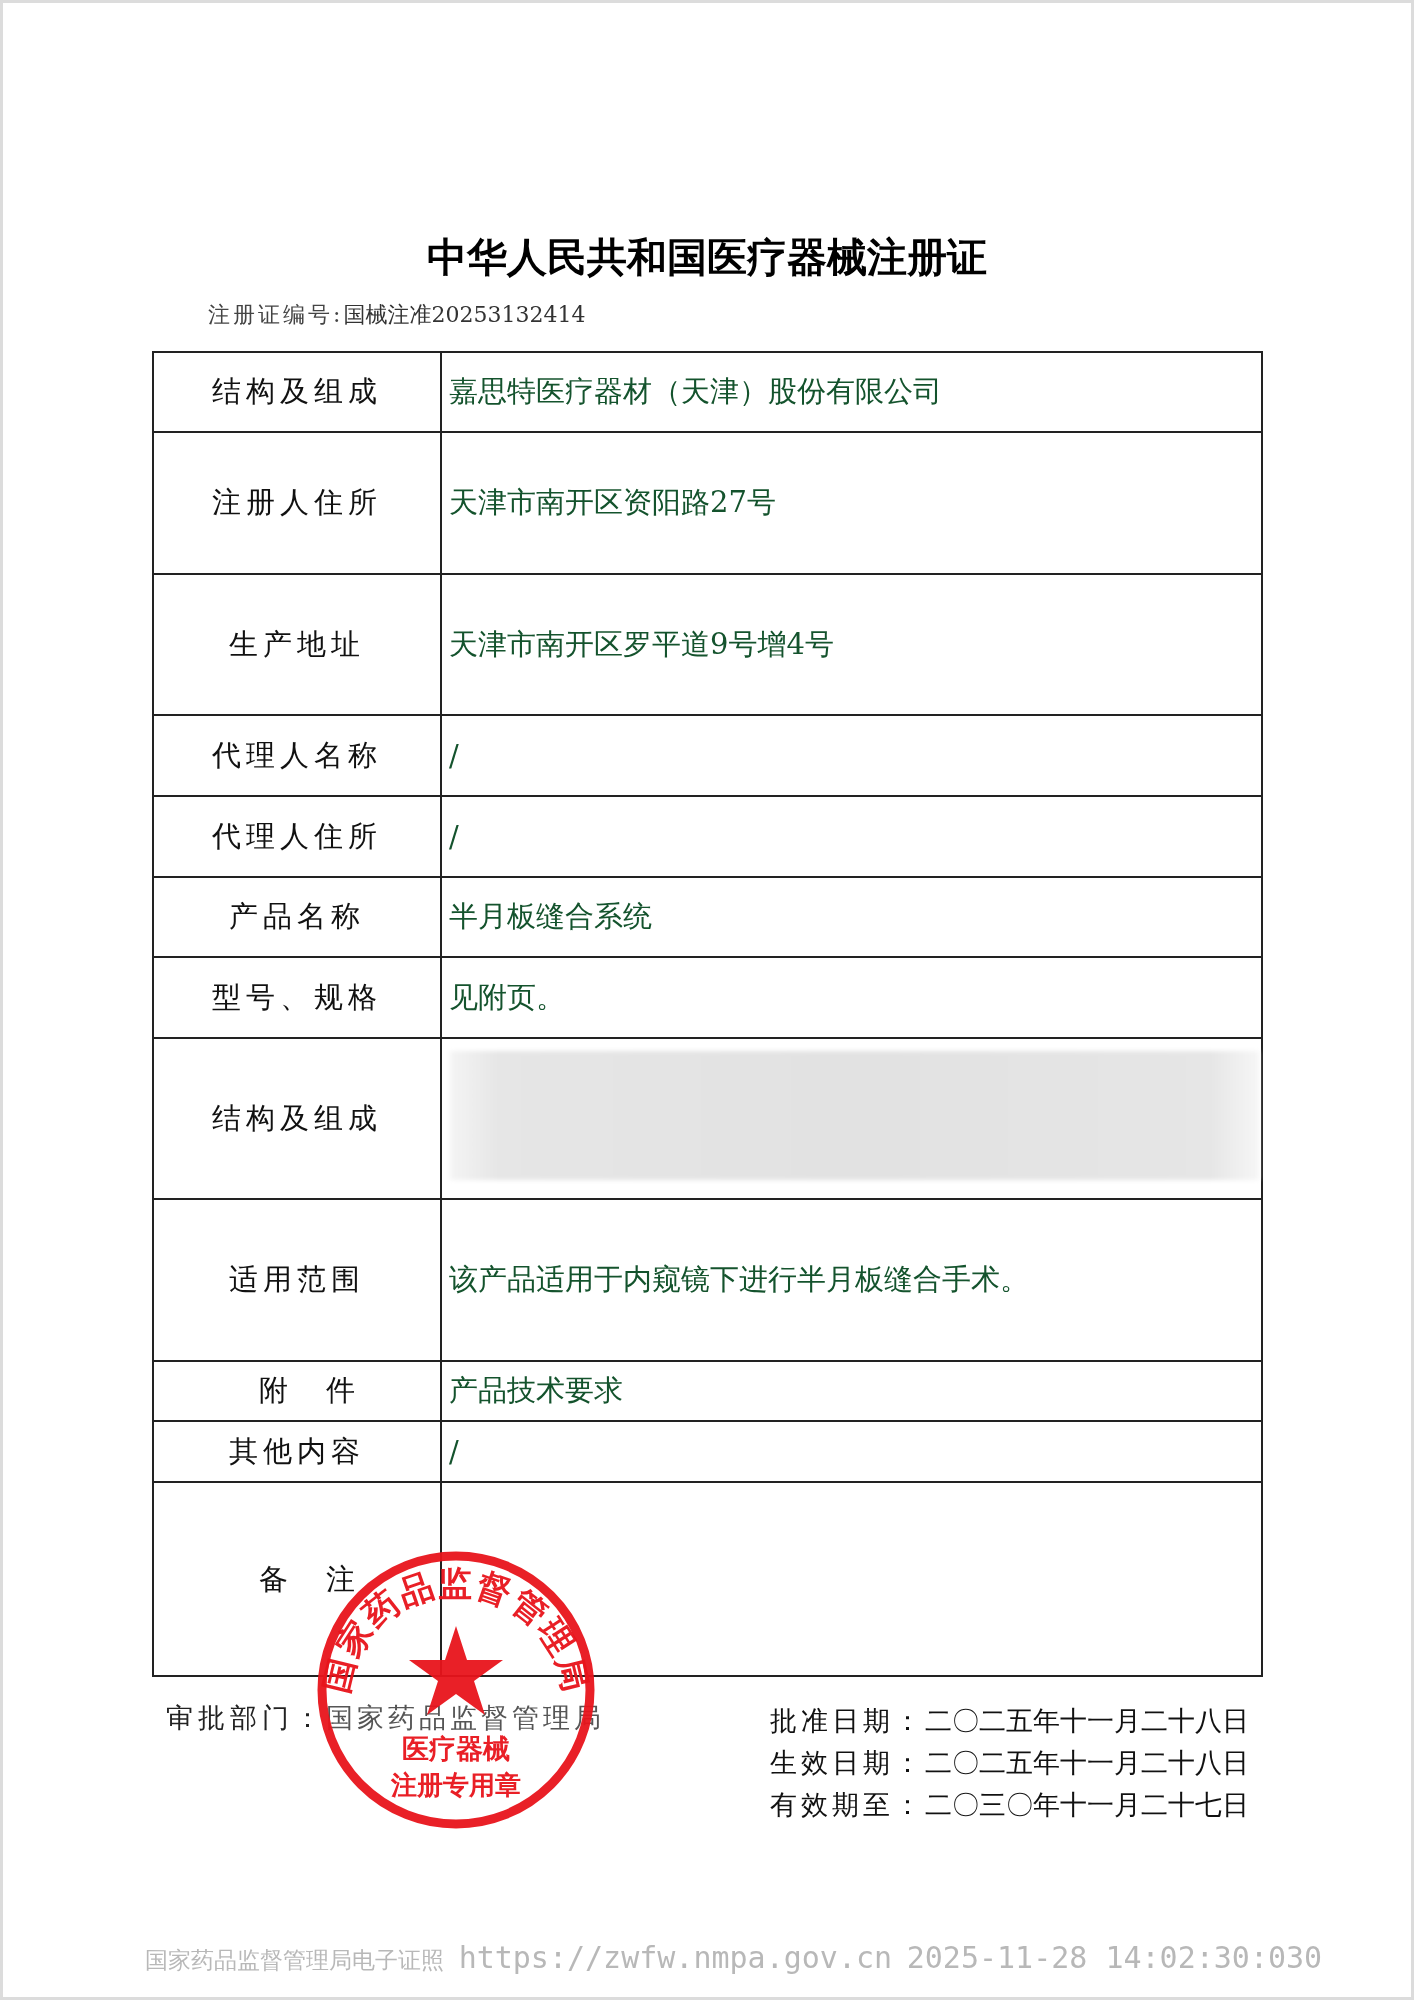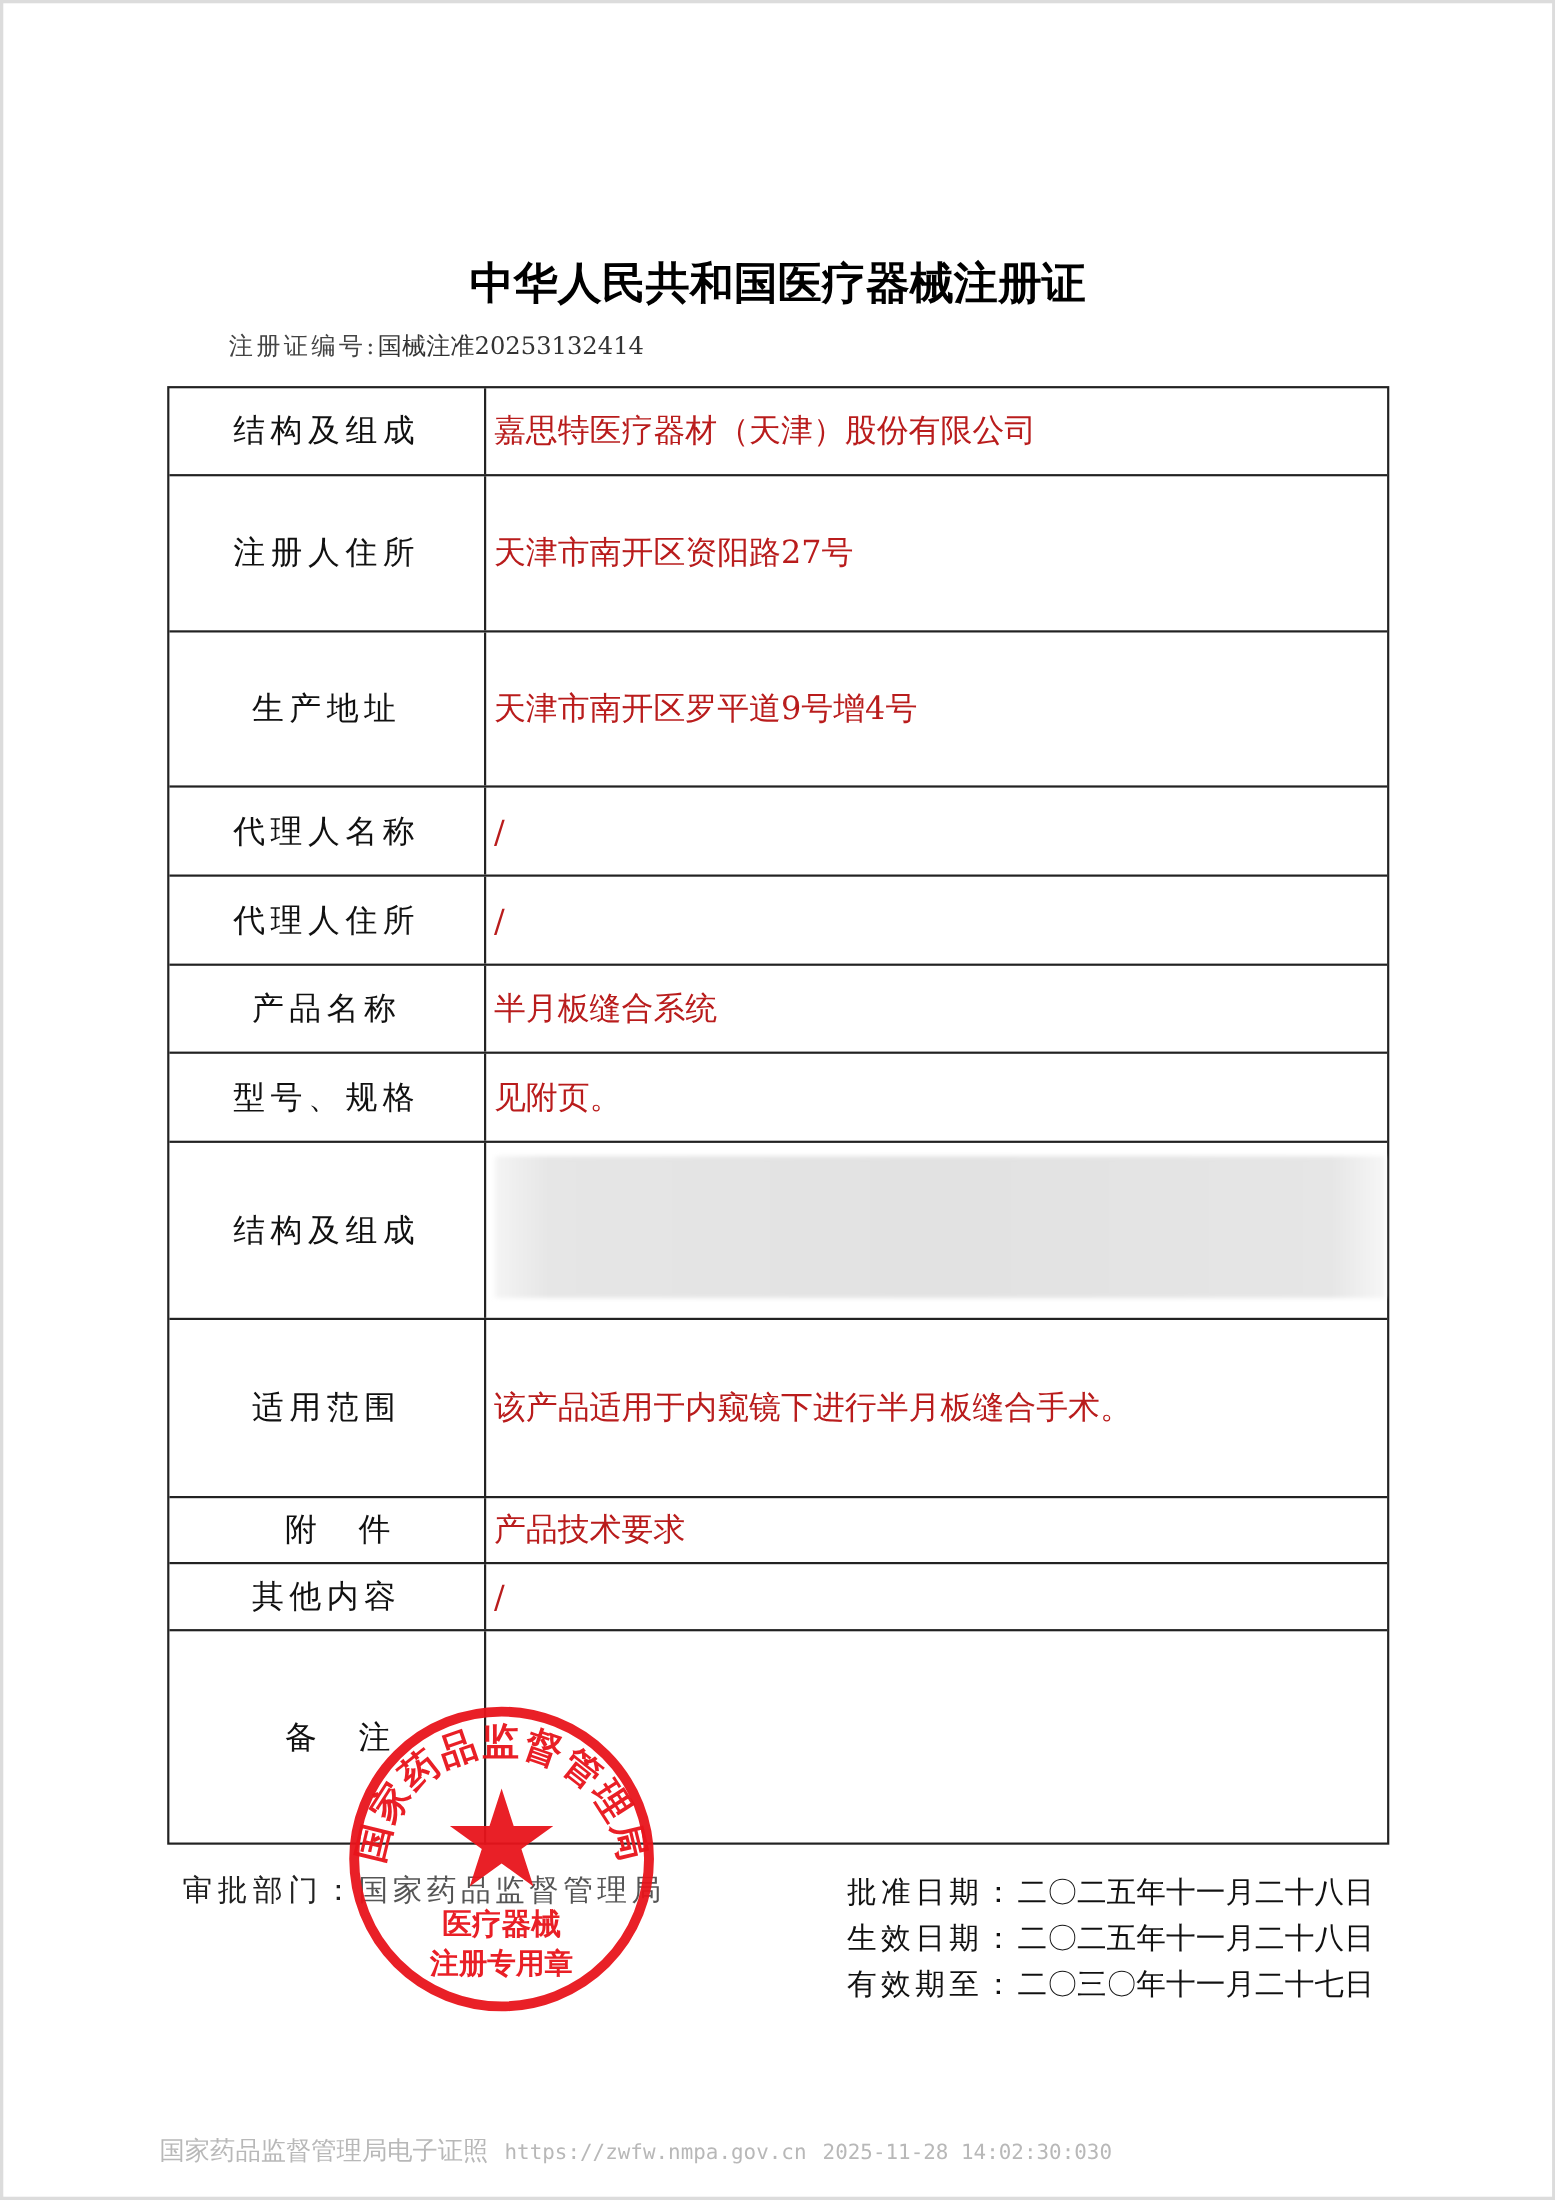--- a/index.html
+++ b/index.html
@@ -31,21 +31,21 @@
     position: absolute; left: 0; top: 0; width: 288px; height: 100%;
     border-right: 2px solid #222;
     display: flex; align-items: center; justify-content: center;
     font-size: 29px; letter-spacing: 5px; color: #111;
     font-family: "DejaVu Sans", sans-serif;
   }
   .cell-label.wide { letter-spacing: 38px; padding-left: 58px; }
   .cell-value {
     position: absolute; left: 290px; top: 0; right: 0; height: 100%;
     display: flex; align-items: center; padding-left: 5px;
-    font-size: 29px; color: #b91c1c;
+    font-size: 29px; color: #14532d;
     font-family: "DejaVu Serif", "Liberation Serif", serif;
   }
   .redacted {
     position: absolute; left: 6px; right: 2px; top: 12px; bottom: 18px;
     background: linear-gradient(90deg, #f4f4f4 0%, #e6e6e6 6%, #e2e2e2 50%, #e6e6e6 94%, #f6f6f6 100%);
     filter: blur(2px);
   }
   .approve-dept {
     position: absolute; left: 166px; top: 1700px; font-size: 27px;
     font-family: "DejaVu Serif", "Liberation Serif", serif; color: #222;
@@ -60,21 +60,21 @@
   }
   .dates .lbl { letter-spacing: 4px; }
   .seal {
     position: absolute; left: 314px; top: 1548px; width: 284px; height: 284px;
     z-index: 4; pointer-events: none;
   }
   .footer {
     position: absolute; left: 145px; top: 1940px; font-size: 23px; color: #b8b8b8;
     font-family: "DejaVu Serif", "Liberation Serif", serif; white-space: pre;
   }
-  .footer .url, .footer .ts { font-family: "DejaVu Sans Mono", "Liberation Mono", monospace; font-size: 19px; }
+  .footer .url, .footer .ts { font-family: "DejaVu Sans Mono", "Liberation Mono", monospace; font-size: 30px; }
 </style>
 </head>
 <body>
 
 <div class="page-frame"></div>
 
 <div class="title">中华人民共和国医疗器械注册证</div>
 
 <div class="cert-no">
   <span class="lbl">注册证编号:</span><span>国械注准20253132414</span>

